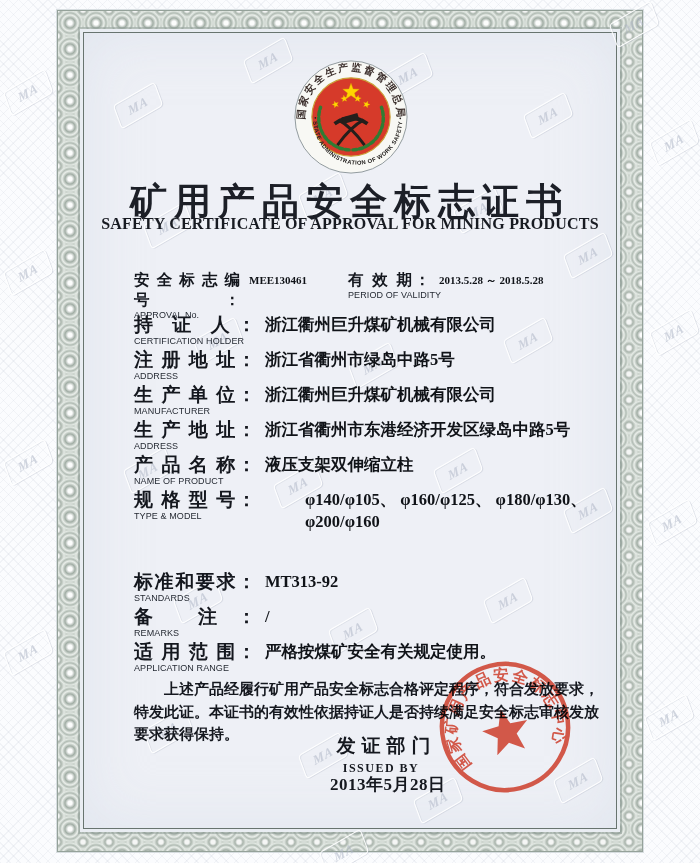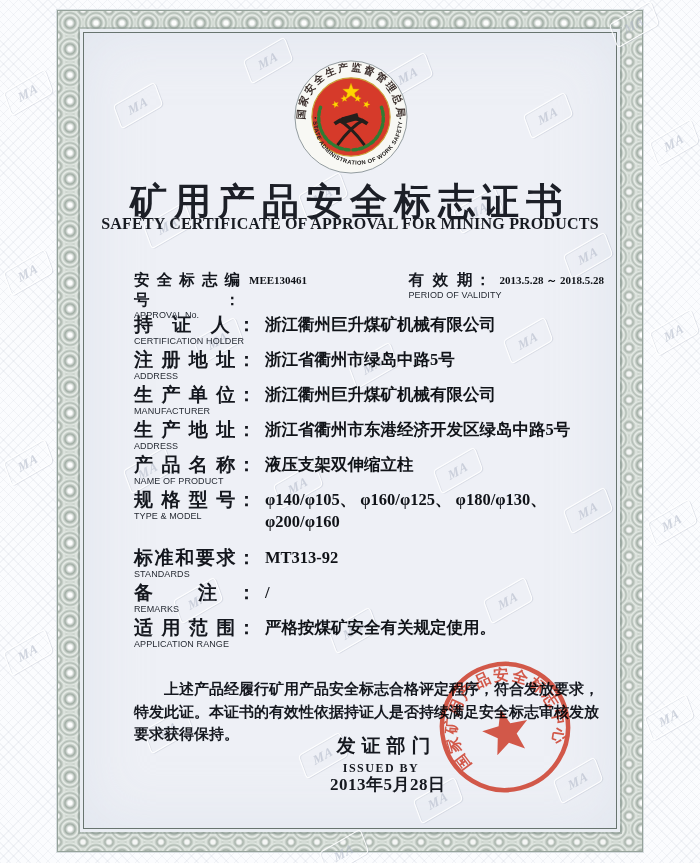--- a/index.html
+++ b/index.html
@@ -46,21 +46,21 @@
   .emblem{position:absolute;left:209px;top:26px;width:116px;height:116px;}
   .title-cn{
     position:absolute;left:0;top:144px;width:100%;text-align:center;
     font-size:37px;font-weight:bold;letter-spacing:7px;color:#1c1f27;white-space:nowrap;
   }
   .title-en{
     position:absolute;left:0;top:182px;width:100%;text-align:center;
     font-size:16px;font-weight:bold;letter-spacing:.2px;color:#181b22;white-space:nowrap;
   }
   .fields{position:absolute;left:50px;top:237px;width:470px;}
-  .header-row{display:flex;height:44px;justify-content:space-between;}
+  .header-row{display:flex;height:44px;}
   .hgroup1{display:flex;width:208px;flex:none;}
   .hgroup2{display:flex;margin-left:6px;}
   .labelcol{flex:none;overflow:visible;}
   .labelcol.w-main{width:122px;}
   .labelcol.w-h1{width:106px;}
   .labelcol.w-h2{width:82px;}
   .cn-label{
     font-size:19px;font-weight:bold;line-height:22px;color:#14171e;
     text-align:justify;text-align-last:justify;
   }
@@ -68,22 +68,22 @@
   .en-label{
     font-family:"Liberation Sans","DejaVu Sans",sans-serif;
     font-size:9px;color:#252a33;line-height:11px;white-space:nowrap;letter-spacing:.1px;
   }
   .value{
     margin-left:9px;font-size:16.5px;font-weight:600;line-height:22px;
     white-space:pre-line;color:#101318;
   }
   .header-row .value{font-size:11px;line-height:20px;font-weight:600;}
   .field-row{display:flex;height:35px;}
-  .field-row.tall{height:58px;}
-  .field-row.gap{}
+  .field-row.tall{height:58px;gap:40px;}
+  .field-row.gap{margin-top:24px;}
   .statement{
     position:absolute;left:50px;top:645px;width:478px;
     font-size:15px;line-height:22.5px;font-weight:600;color:#15181f;
     text-indent:2em;
   }
   .issued{
     position:absolute;left:0;top:700px;width:100%;
     display:flex;flex-direction:column;align-items:center;
     transform:translateX(31px);
   }

